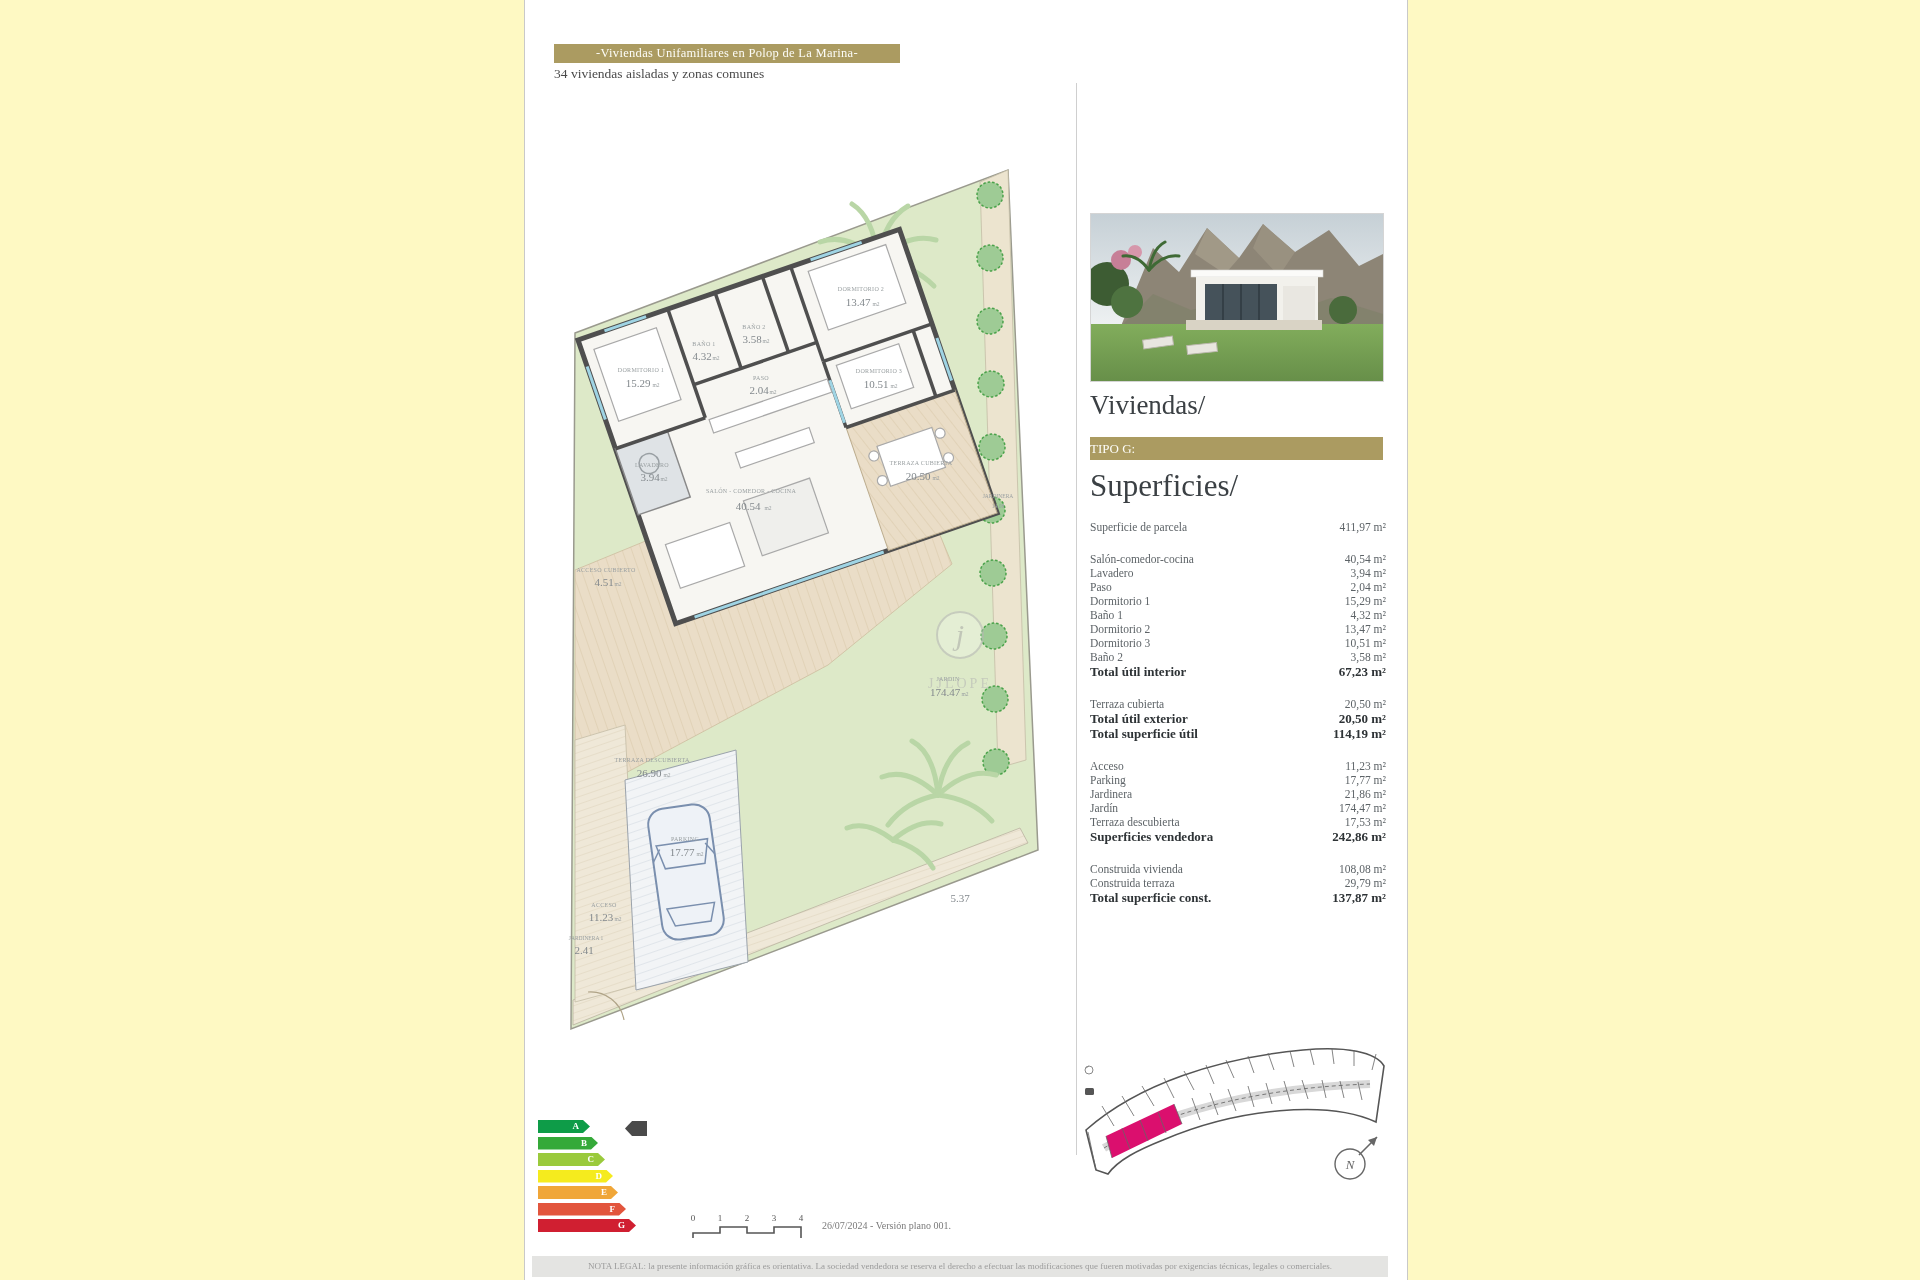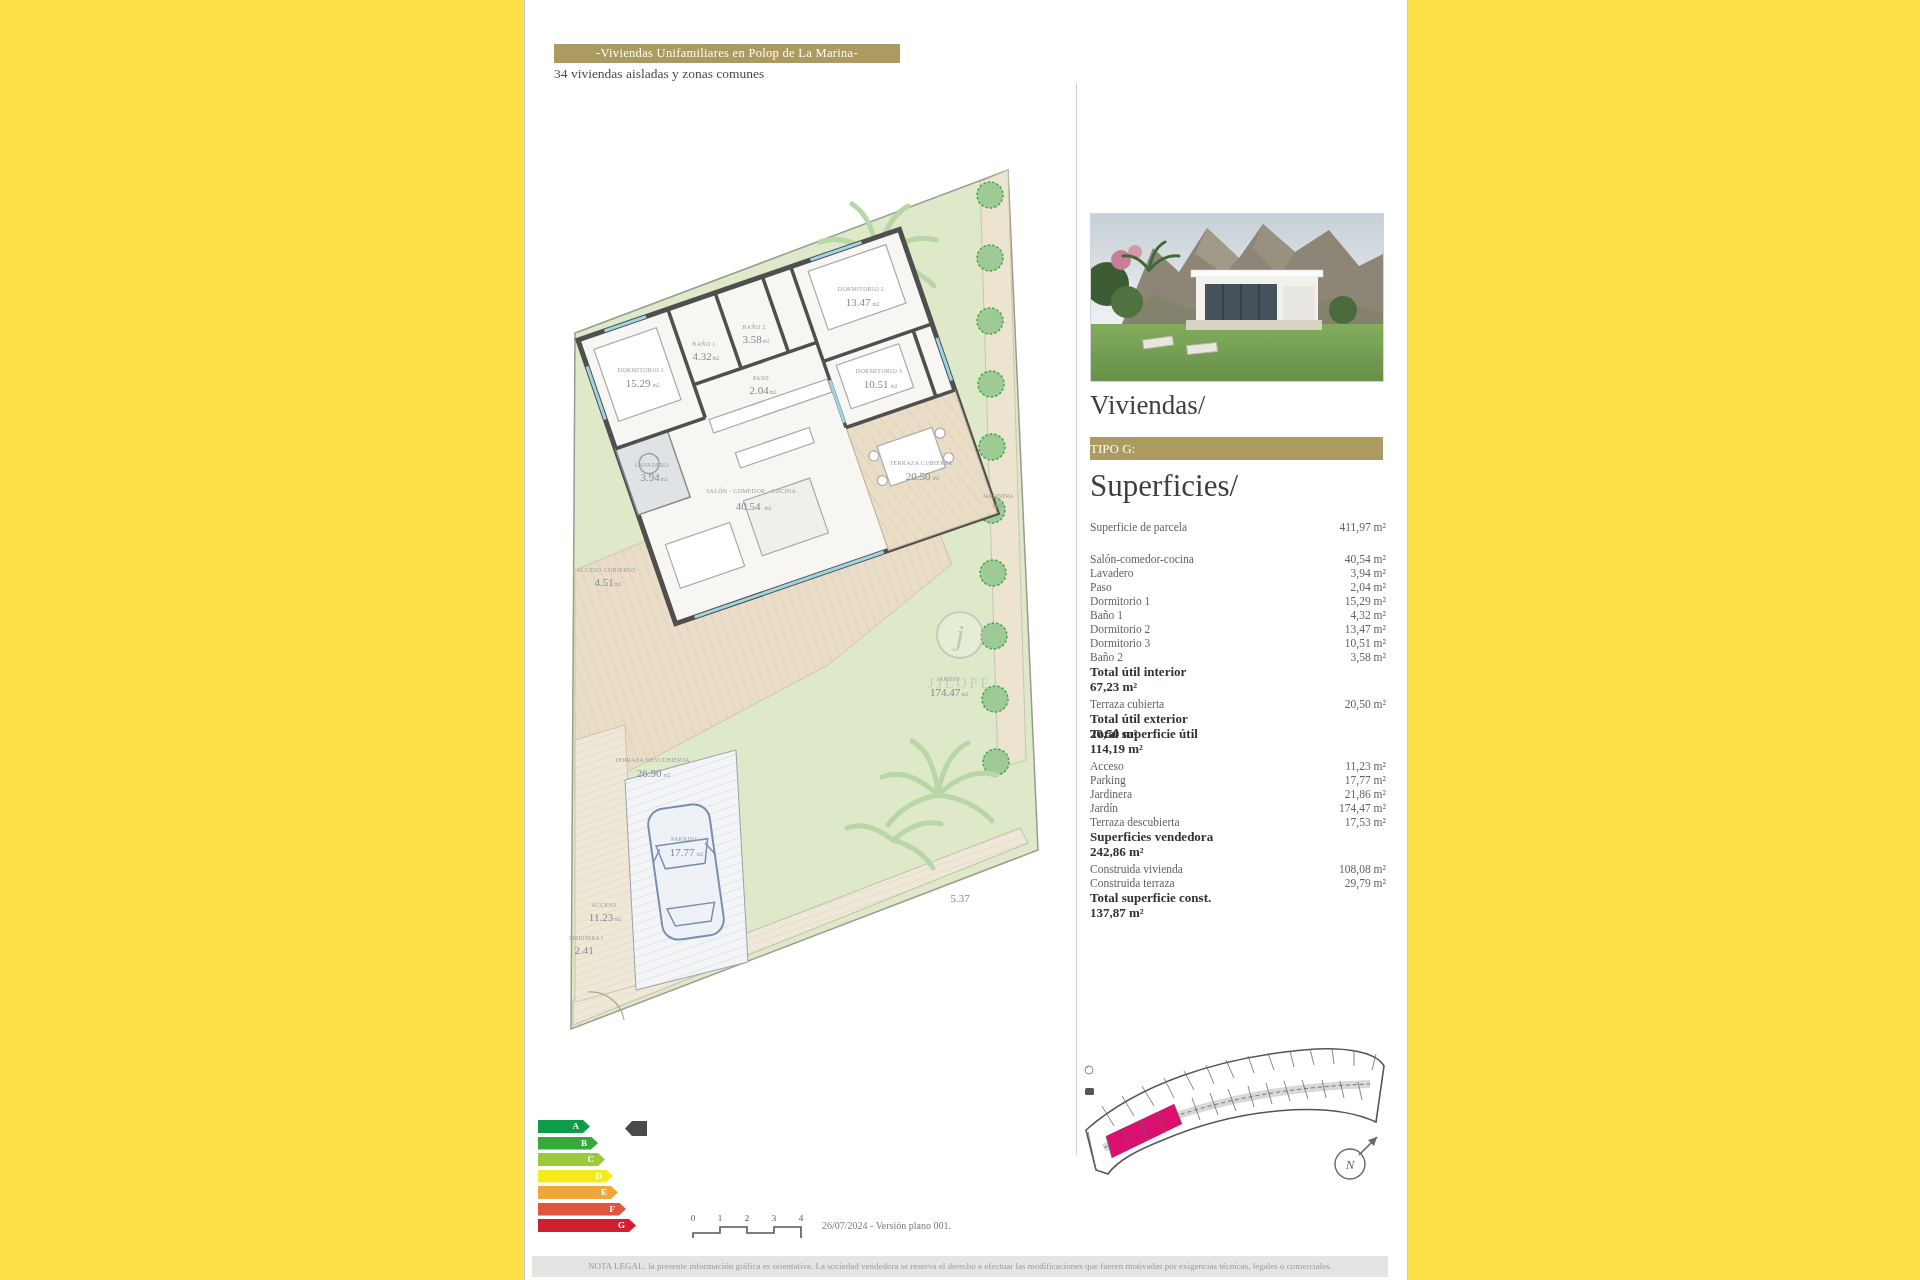--- a/index.html
+++ b/index.html
@@ -1,16 +1,16 @@
 <!DOCTYPE html>
 <html><head>
 <meta charset="utf-8">
 <style>
   html,body{margin:0;padding:0;background:#ffffff;}
-  #page{position:relative;width:1920px;height:1280px;background:#fde047;overflow:hidden;
+  #page{position:relative;width:1920px;height:1280px;background:#fef9c3;overflow:hidden;
         font-family:"Liberation Serif","DejaVu Serif",serif;color:#3b4044;}
   .abs{position:absolute;}
 
   
   #sheet{left:524px;top:0;width:882px;height:1280px;background:#fff;
          border-left:1px solid #c9c9c9;border-right:1px solid #c9c9c9;}
 
   
   #hdr-banner{left:554px;top:44px;width:346px;height:19px;background:#ab9b61;color:#fdfdf8;
               font-size:12.5px;line-height:19px;text-align:center;letter-spacing:.3px;}
@@ -21,21 +21,21 @@
 
   
   #photo{left:1090px;top:213px;width:292px;height:167px;border:1px solid #d5d5d5;}
   #viviendas-title{left:1090px;top:390px;font-size:27px;color:#3b4044;}
   #tipo-banner{left:1090px;top:437px;width:293px;height:23px;background:#ab9b61;color:#fdfdf8;
                font-size:13px;line-height:23px;padding-left:0;box-sizing:border-box;}
   #superficies-title{left:1090px;top:468px;font-size:31px;color:#3b4044;}
 
   #table{left:1090px;top:520px;width:296px;font-size:11.5px;color:#5d6367;}
   .trow{display:flex;justify-content:space-between;height:14px;line-height:14px;}
-  .trow.total{font-size:13px;font-weight:bold;color:#2e3336;height:15px;line-height:15px;flex-direction:column;}
+  .trow.total{font-size:13px;font-weight:bold;color:#2e3336;height:15px;line-height:15px;}
   .tgap{margin-top:18px;}
 
   
   #energy{left:538px;top:1120px;width:130px;height:114px;}
   .erow{position:relative;height:13px;margin-bottom:3.5px;}
   .earrow{height:13px;color:#fff;font-size:9px;font-weight:bold;line-height:13px;text-align:right;
           padding-right:11px;box-sizing:border-box;
           clip-path:polygon(0 0,calc(100% - 7px) 0,100% 50%,calc(100% - 7px) 100%,0 100%);}
   #epointer{left:625px;top:1121px;width:22px;height:15px;background:#4a4a4a;
             clip-path:polygon(100% 0,100% 100%,32% 100%,0 50%,32% 0);}

